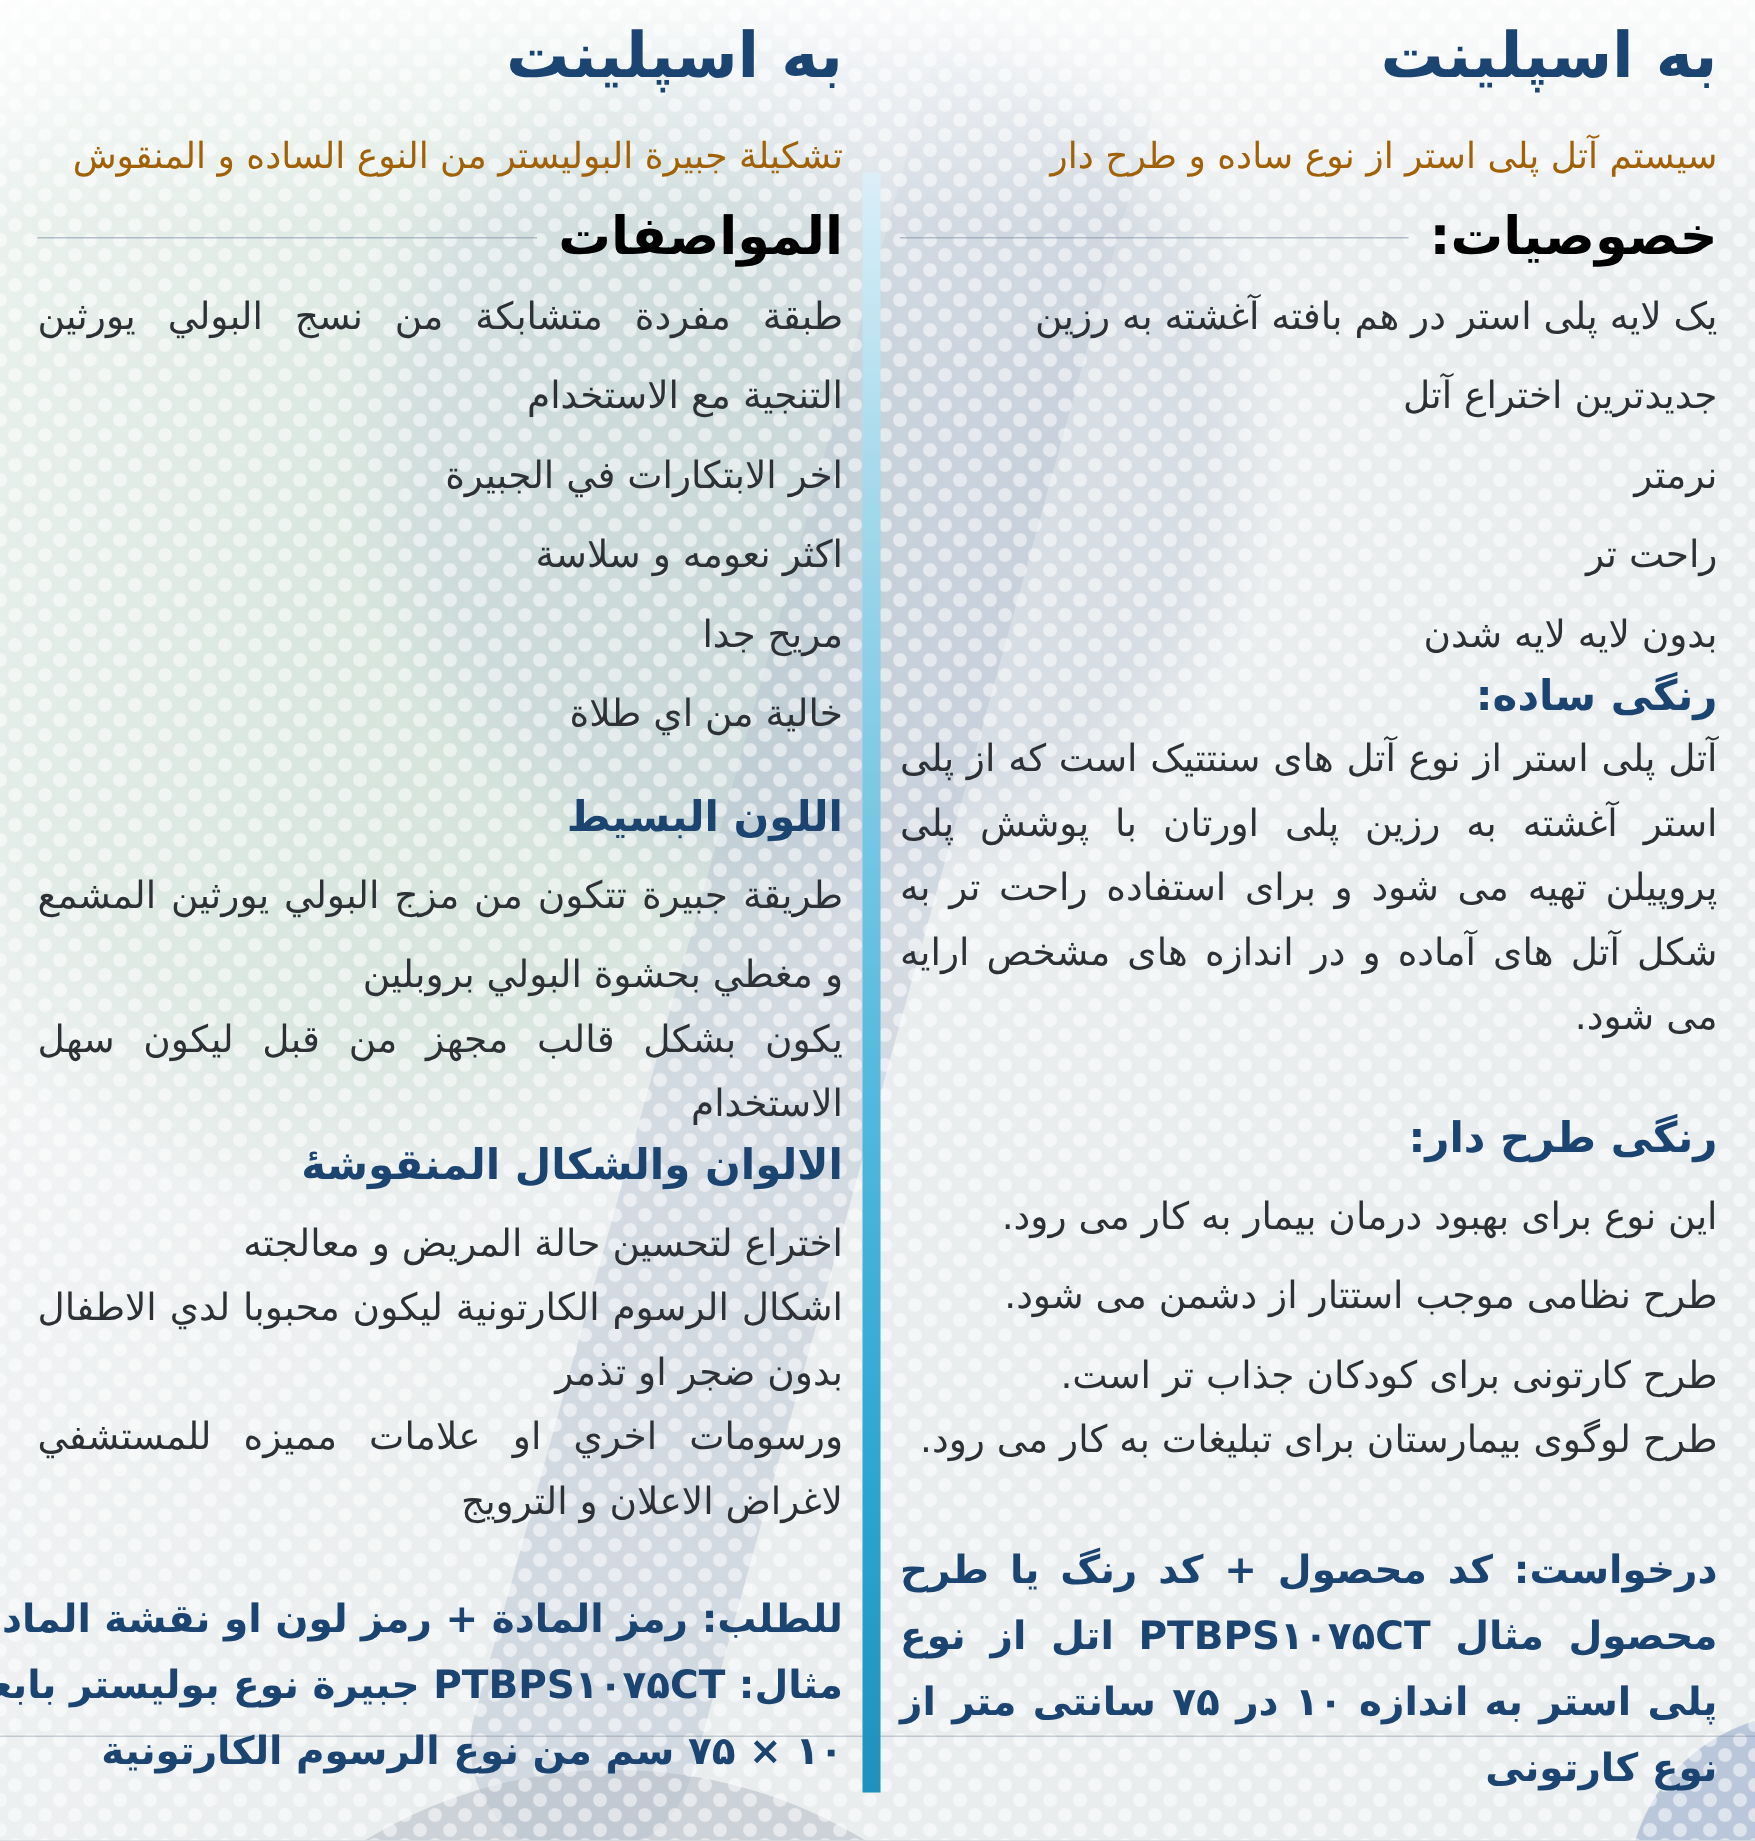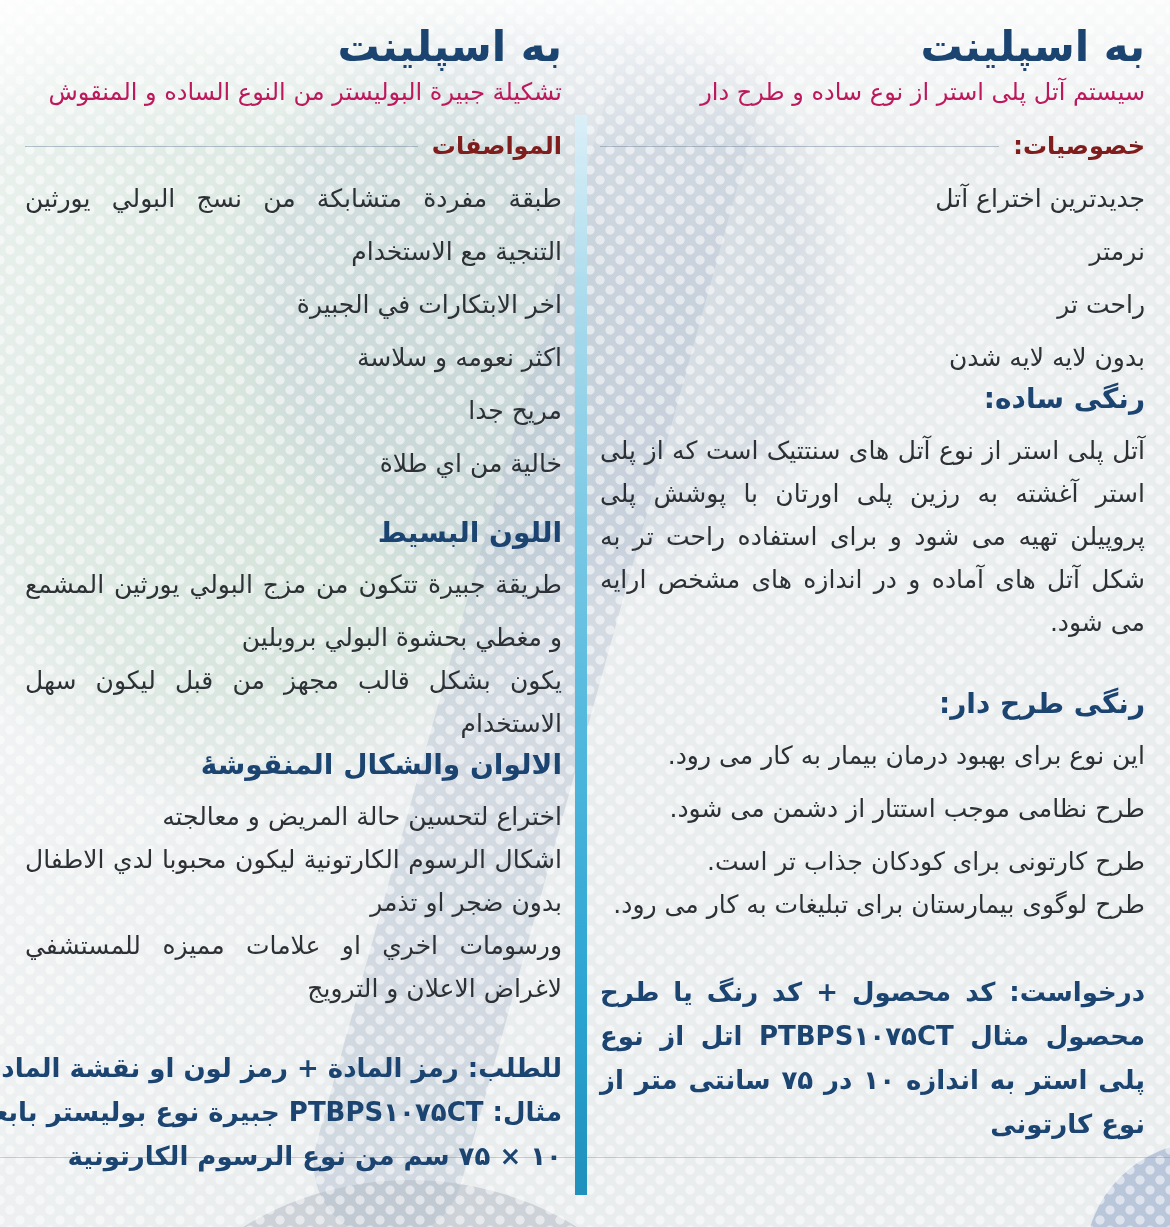--- a/index.html
+++ b/index.html
@@ -54,32 +54,32 @@
   }
   
   .divider{
     position:absolute;left:575px;top:115px;width:12px;height:1080px;
     background:linear-gradient(to bottom,#dbeff8 0%,#a8daec 18%,#56bade 55%,#2ba4d2 82%,#2090bc 100%);
   }
   
   .col{position:absolute;top:0;color:#2d3135;}
   .col-right{left:600px;width:545px;}
   .col-left{left:25px;width:537px;}
-  .title{font-size:42px;font-weight:bold;color:#1c4471;line-height:54px;padding-top:20px;white-space:nowrap;}
-  .subtitle{font-size:24px;color:#be185d;line-height:34px;margin-top:1px;white-space:nowrap;}
+  .title{font-size:42px;font-weight:bold;color:#1c4471;line-height:54px;padding-top:10px;white-space:nowrap;}
+  .subtitle{font-size:24px;color:#a16207;line-height:34px;margin-top:23px;white-space:nowrap;}
   .h-row{display:flex;align-items:center;gap:14px;margin-top:16px;height:42px;}
-  .h1{font-size:24px;font-weight:bold;color:#7f1d1d;white-space:nowrap;}
+  .h1{font-size:35px;font-weight:bold;color:#000000;white-space:nowrap;}
   .h-rule{flex:1;height:1px;background:rgba(116,136,158,.50);}
   .h2{font-size:28px;font-weight:bold;color:#1c4471;line-height:40px;white-space:nowrap;}
   .mt28{margin-top:28px;}.mt40{margin-top:40px;}.mt42{}
   .lines{margin-top:6px;}
   .lines-tight{margin-top:4px;}
   .line{font-size:25px;line-height:43px;white-space:nowrap;margin-top:10px;}
   .stretch{white-space:normal;text-align:justify;text-align-last:justify;}
-  .para{font-size:25px;line-height:43px;text-align:justify;margin:10px 0 0 0;}
+  .para{font-size:25px;line-height:43px;text-align:justify;margin:0 0 0 0;}
   .para-inlist{margin:0;}
   .footer-r{font-size:26px;font-weight:bold;color:#1c4471;line-height:44px;text-align:justify;margin:44px 0 0 0;}
   .footer-l{margin-top:36px;}
   .fline{font-size:26px;font-weight:bold;color:#1c4471;line-height:44px;white-space:nowrap;}
 </style>
 </head>
 <body>
 
 <div class="page">
 
@@ -97,20 +97,21 @@
 
   <div class="col col-right" dir="rtl">
     <div class="title">به اسپلینت</div>
     <div class="subtitle">سیستم آتل پلی استر از نوع ساده و طرح دار</div>
 
     <div class="h-row">
       <span class="h1">خصوصیات:</span>
       <span class="h-rule"></span>
     </div>
     <div class="lines">
+      <div class="line">یک لایه پلی استر در هم بافته آغشته به رزین</div>
       <div class="line">جدیدترین اختراع آتل</div>
       <div class="line">نرمتر</div>
       <div class="line">راحت تر</div>
       <div class="line">بدون لایه لایه شدن</div>
     </div>
 
     <div class="h2 mt42">رنگی ساده:</div>
     <p class="para">آتل پلی استر از نوع آتل های سنتتیک است که از پلی استر آغشته به رزین پلی اورتان با پوشش پلی پروپیلن تهیه می شود و برای استفاده راحت تر به شکل آتل های آماده و در اندازه های مشخص ارایه می شود.</p>
 
     <div class="h2 mt40">رنگی طرح دار:</div>

